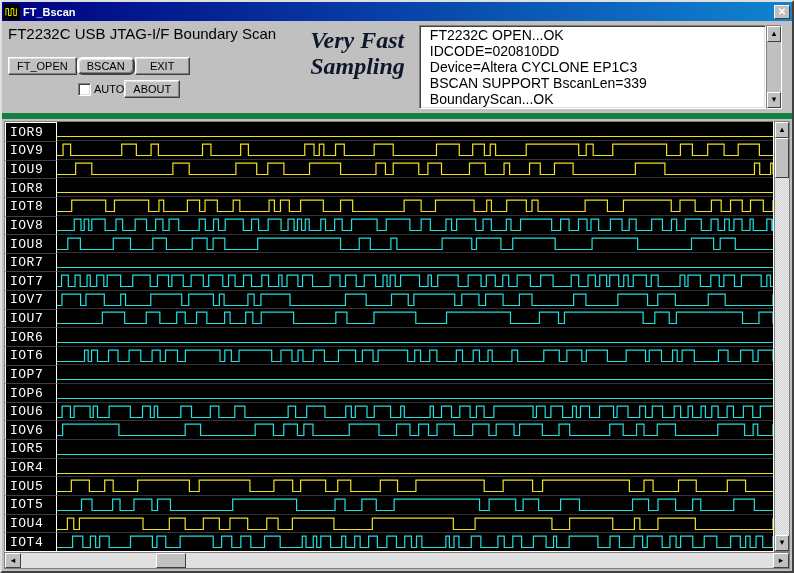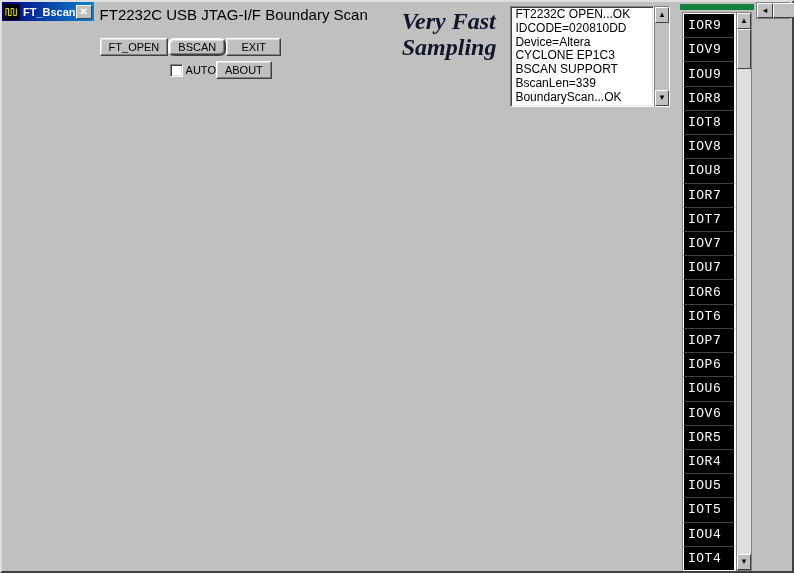--- a/index.html
+++ b/index.html
@@ -1,37 +1,37 @@
 <!DOCTYPE html>
 <html><head>
 <meta charset="utf-8">
 <style>
   * { box-sizing: border-box; margin: 0; padding: 0; }
   body { font-family: "MS Sans Serif", Tahoma, sans-serif; font-size: 11px; background: #c0c0c0; width: 794px; height: 573px; overflow: hidden; }
   
-  .window { width: 794px; height: 573px; border: 2px solid; border-color: #dfdfdf #404040 #404040 #dfdfdf; background: #c0c0c0; display: flex; flex-direction: row; }
+  .window { width: 794px; height: 573px; border: 2px solid; border-color: #dfdfdf #404040 #404040 #dfdfdf; background: #c0c0c0; display: flex; flex-direction: column; }
   .titlebar { height: 19px; background: linear-gradient(to right, #000080, #1084d0); color: white; display: flex; align-items: center; padding: 0 2px; font-weight: bold; font-size: 11px; }
   .titlebar-icon { width: 16px; height: 16px; margin-right: 3px; background: #000; display: inline-flex; align-items: center; justify-content: center; }
   .titlebar-icon svg { width: 14px; height: 14px; }
   .titlebar-text { flex: 1; }
   .titlebar-btn { width: 16px; height: 14px; background: #c0c0c0; border: 1px solid; border-color: #fff #404040 #404040 #fff; font-family: Marlett, sans-serif; font-size: 10px; text-align: center; line-height: 11px; cursor: pointer; font-weight: bold;}
   
   .toolbar { display: flex; padding: 4px 6px 2px 6px; gap: 4px; align-items: flex-start; }
   .toolbar-left { display: flex; flex-direction: column; gap: 5px; }
   .tool-label { font-size: 15px; margin-bottom: 10px; }
   .btn-row { display: flex; align-items: center; }
   .btn { background: #c0c0c0; border: 1px solid; border-color: #fff #404040 #404040 #fff; box-shadow: inset -1px -1px #808080, inset 1px 1px #dfdfdf; padding: 2px 8px; font-size: 11px; cursor: pointer; min-width: 55px; text-align: center; font-family: inherit;}
   .btn.thick { border-width: 2px; padding: 1px 8px; border-radius: 6px;}
   .checkbox-wrap { display: flex; align-items: center; gap: 3px; margin-left: 70px;}
   .checkbox { width: 13px; height: 13px; background: white; border: 1px solid; border-color: #808080 #fff #fff #808080; box-shadow: inset 1px 1px #404040, inset -1px -1px #dfdfdf; }
   
   .overlay-text { font-family: Georgia, "Times New Roman", serif; font-style: italic; font-weight: bold; font-size: 24px; color: #0f172a; line-height: 1.1; padding: 2px 10px 0 30px;}
   
   .log-wrap { flex: 1; display:flex; padding-right: 4px;}
-  .log-box { flex:1; background: white; border: 1px solid; border-color: #808080 #fff #fff #808080; box-shadow: inset 1px 1px #404040, inset -1px -1px #dfdfdf; padding: 1px 4px; font-size: 12px; font-family: Tahoma, sans-serif; line-height: 1.15; overflow: hidden; }
+  .log-box { flex:1; background: white; border: 1px solid; border-color: #808080 #fff #fff #808080; box-shadow: inset 1px 1px #404040, inset -1px -1px #dfdfdf; padding: 1px 10px; font-size: 14px; font-family: Tahoma, sans-serif; line-height: 1.15; overflow: hidden; }
   .vscroll-small { width: 16px; background: #c0c0c0; border: 1px solid; border-color: #808080 #fff #fff #808080; display: flex; flex-direction: column;}
   .scroll-btn { height: 16px; background: #c0c0c0; border: 1px solid; border-color: #fff #404040 #404040 #fff; font-size: 9px; text-align: center; line-height: 12px; cursor: pointer;}
   
   .main-area { flex: 1; display: flex; padding: 2px 2px 0 2px; min-height: 0; border-top: 6px solid #15803d; margin-top:2px;}
   .waveform-area { flex: 1; background: #000; display: flex; min-height: 0; position: relative; border: 1px solid; border-color: #808080 #fff #fff #808080;}
   .signal-labels { width: 52px; background: #000; display: flex; flex-direction: column; }
   .signal-label { flex: 1; background: #000; color: #fff; font-size: 13px; font-family: "Courier New", monospace; display: flex; align-items: center; padding-left: 4px; border-top: 1px solid #404040; border-right: 1px solid #fff; border-left: 1px solid #fff; letter-spacing: 0.5px;}
   .signal-label:first-child { border-top: 1px solid #fff;}
   .waves { flex: 1; display: flex; flex-direction: column; }
   .wave-row { flex: 1; position: relative; border-top: 1px solid #333; overflow: hidden;}

